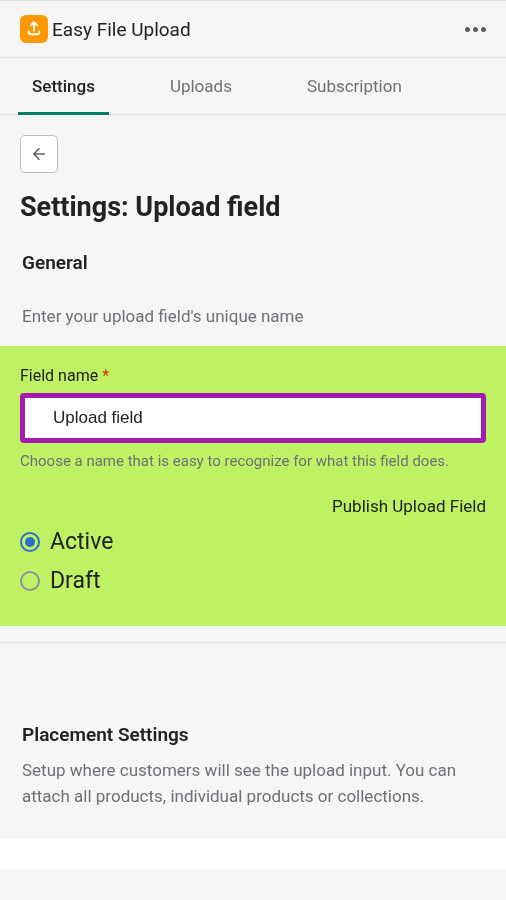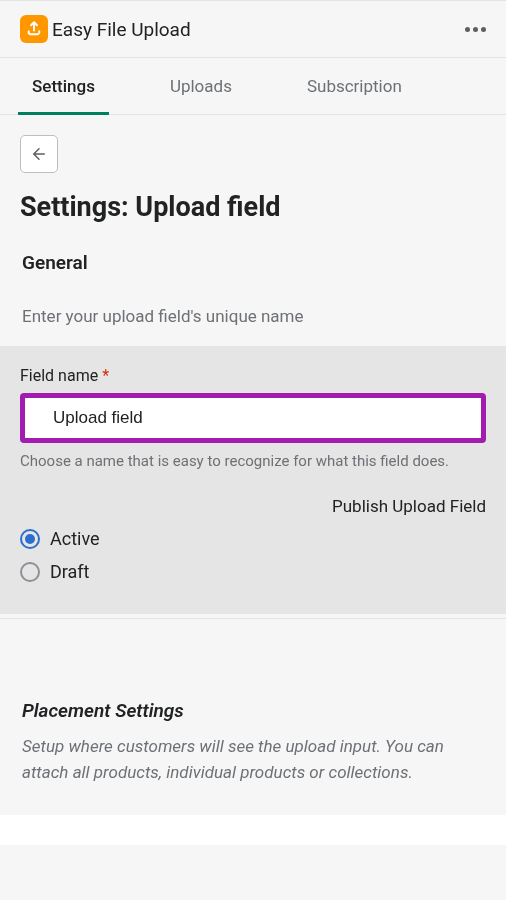--- a/index.html
+++ b/index.html
@@ -109,21 +109,21 @@
       margin-bottom: 32px;
       padding-left: 2px;
     }
     .section-subtitle {
       font-size: 17px;
       color: #6d7175;
       margin-bottom: 20px;
       padding-left: 2px;
     }
     .card {
-      background: #e5e5e5;
+      background: #bef264;
       padding: 20px;
       margin-left: -20px;
       margin-right: -20px;
     }
     .field-label {
       font-size: 16px;
       color: #202223;
       margin-bottom: 8px;
       display: block;
     }
@@ -175,32 +175,31 @@
       border-color: #2c6ecb;
     }
     .radio-circle.selected::after {
       content: '';
       width: 10px;
       height: 10px;
       background: #2c6ecb;
       border-radius: 50%;
     }
     .radio-label {
-      font-size: 18px;
+      font-size: 23px;
       color: #202223;
     }
     .section-gap {
       border-top: 1px solid #e1e3e5;
-      margin-top: 4px;
+      margin-top: 16px;
       padding-top: 80px;
       margin-left: -20px;
       margin-right: -20px;
       padding-left: 20px;
       padding-right: 20px;
-      font-style: italic;
     }
     .section-desc {
       font-size: 17px;
       color: #6d7175;
       line-height: 1.5;
       padding-left: 2px;
       margin-top: 4px;
     }
     .section-title-2 {
       font-size: 19px;

